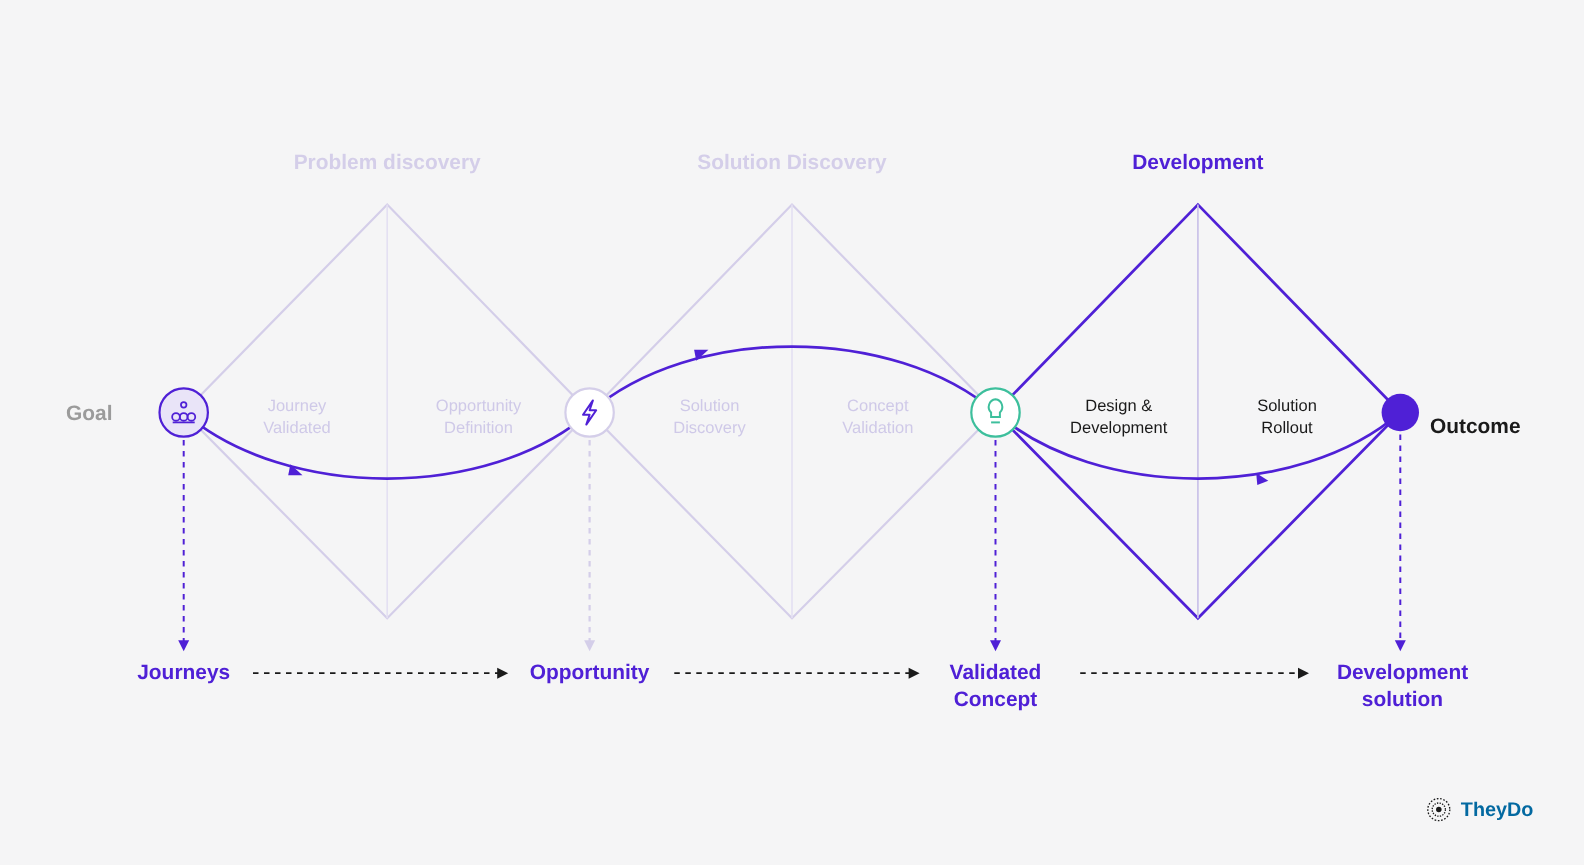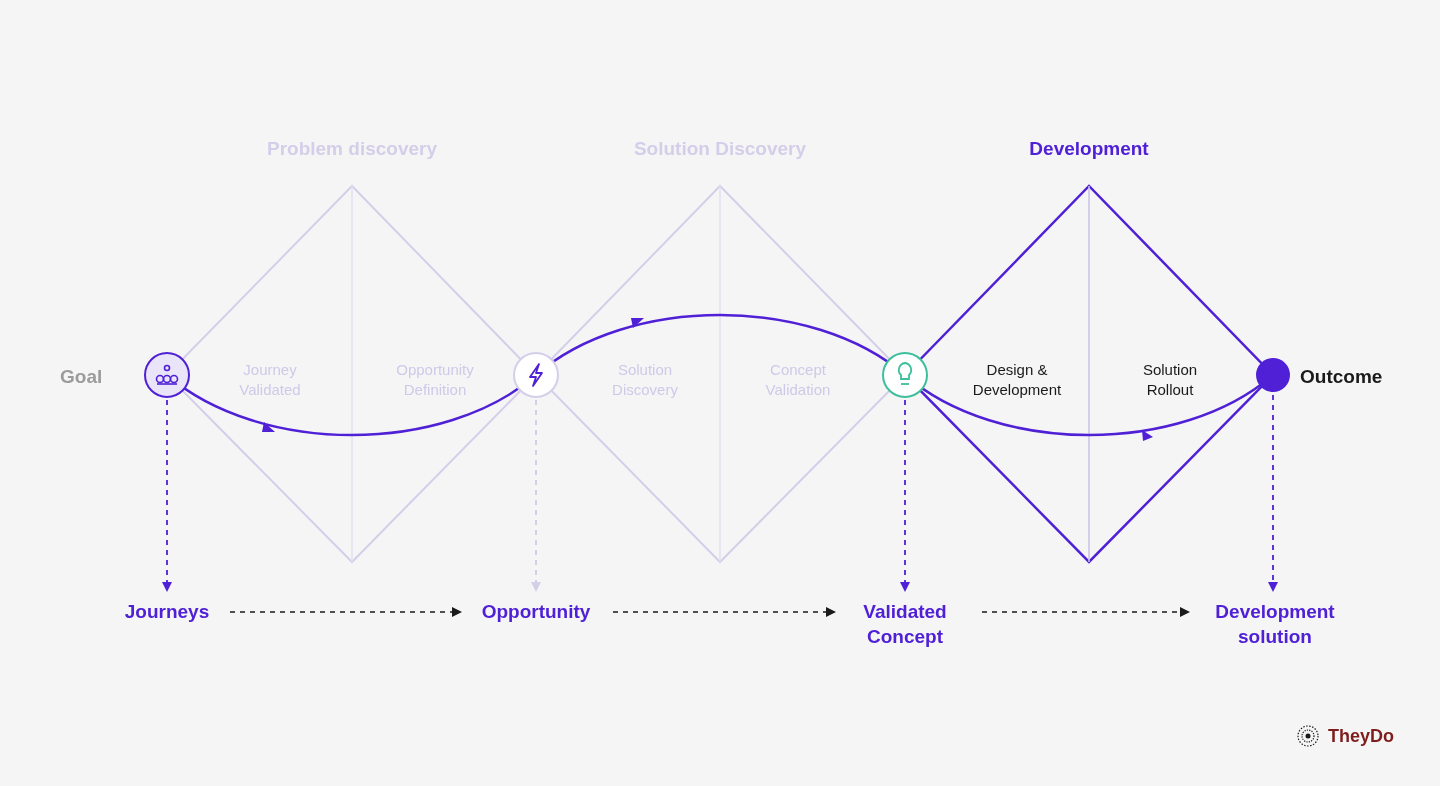--- a/index.html
+++ b/index.html
@@ -21,31 +21,31 @@
     position: absolute;
     font-size: 15px;
     color: #1a1a1a;
     text-align: center;
     line-height: 1.3;
   }
   .label.faded { color: #cfc9e8; }
   .label.big-faded { font-weight: 700; font-size: 19px; color: #d4cee9; }
   .label.purple-bold { color: #4f20d6; font-weight: 800; font-size: 19px; }
   .label.grey-bold { color: #9b9b9b; font-weight: 800; font-size: 19px; }
-  .label.black-bold { color: #1a1a1a; font-weight: 800; font-size: 19px; }
+  .label.black-bold { color: #1a1a1a; font-weight: 800; font-size: 19px; margin-top: 12px; }
   .brand {
     position: absolute;
     right: 46px;
     bottom: 38px;
     display: flex;
     align-items: center;
     gap: 8px;
     font-weight: 700;
     font-size: 18px;
-    color: #7f1d1d;
+    color: #0369a1;
   }
 </style>
 </head>
 <body>
 
 <svg class="canvas" viewBox="0 0 1440 786">
 
   <path d="M 167 375 L 352 186 L 536 375 L 352 562 Z" fill="none" stroke="#d4cee9" stroke-width="2"></path>
 
   <line x1="352" y1="186" x2="352" y2="562" stroke="#e4e0f2" stroke-width="1.5"></line>

